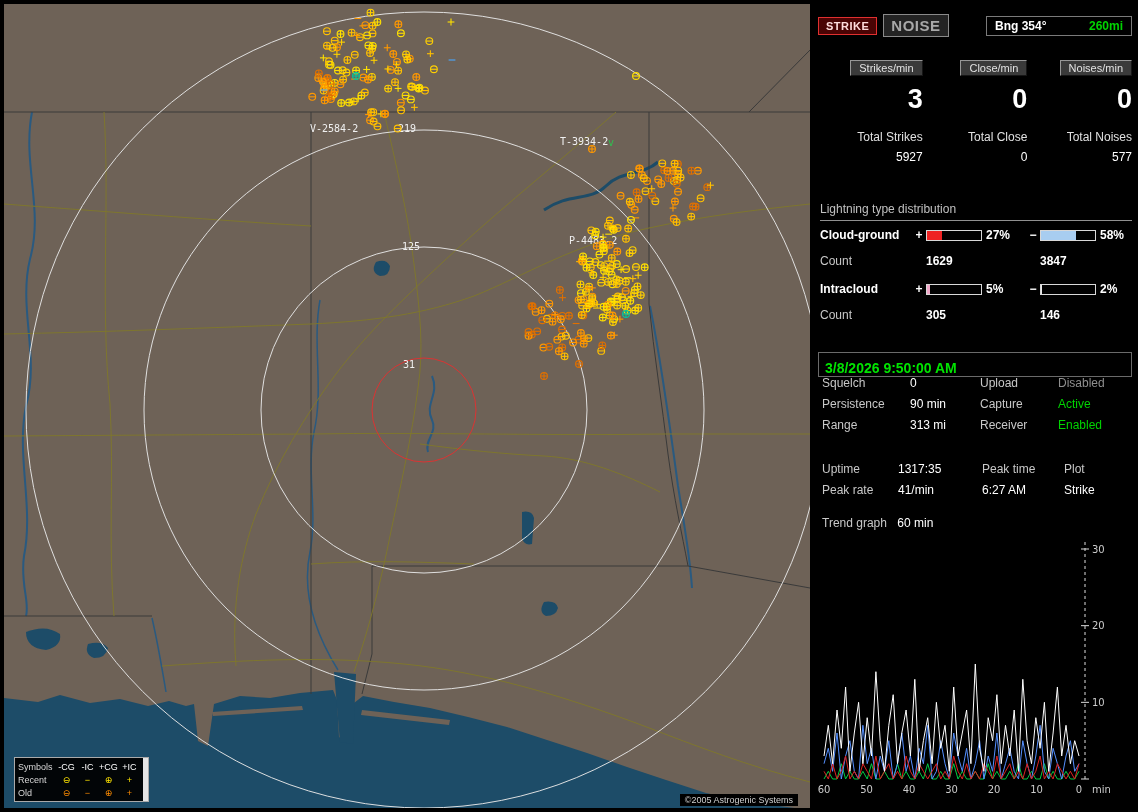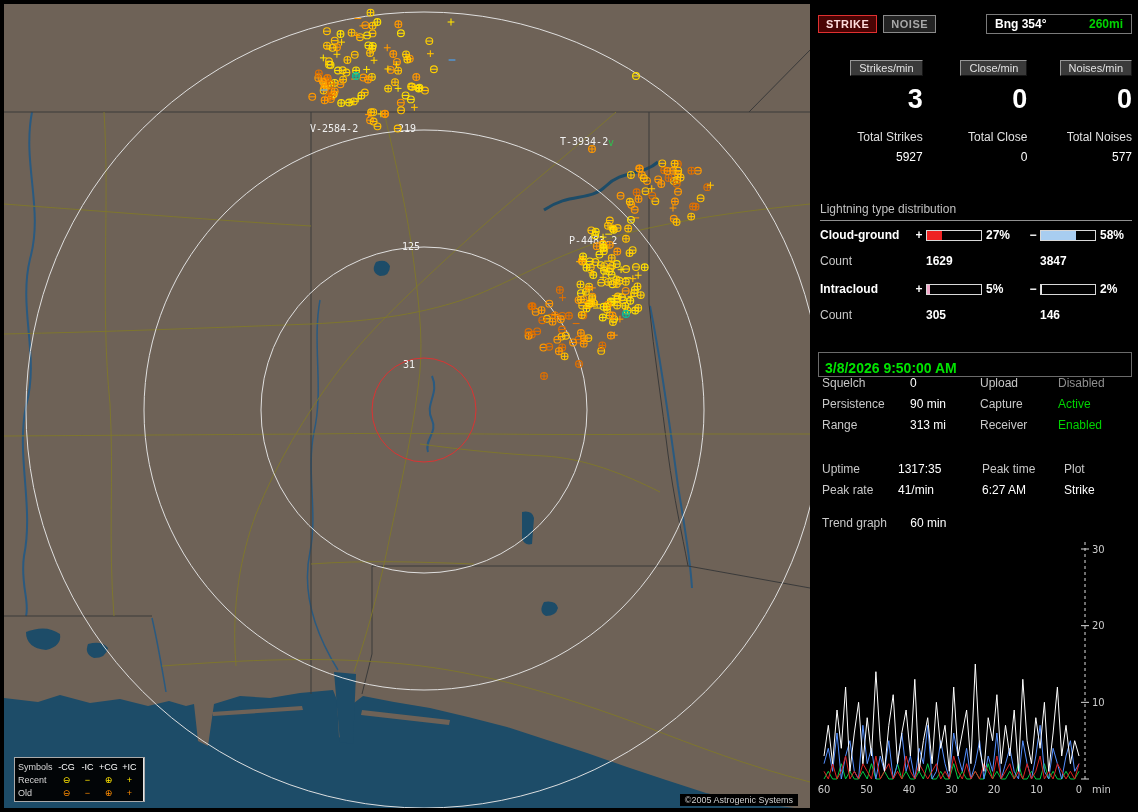--- a/index.html
+++ b/index.html
@@ -3,21 +3,21 @@
 <meta charset="utf-8">
 <style>
 *{margin:0;padding:0;box-sizing:border-box}
 html,body{background:#000}
 body{width:1138px;height:812px;position:relative;overflow:hidden;font-family:"Liberation Sans","DejaVu Sans",sans-serif;color:#fff}
 #map{position:absolute;left:4px;top:4px;width:806px;height:804px;background:#6e6257;overflow:hidden}
 #map svg{display:block}
 #panel{position:absolute;left:818px;top:4px;width:316px;height:804px;font-size:12px}
 #topbar{position:absolute;top:10px;left:0;right:2px;display:flex;align-items:center}
 .btn-strike{background:#4a0404;border:1px solid #e03030;color:#ffdddd;font-weight:bold;font-size:11px;padding:2px 7px;letter-spacing:.5px;margin-right:6px;cursor:default}
-.btn-noise{background:#232323;border:1px solid #8a8a8a;color:#a8a8a8;font-weight:bold;font-size:11px;padding:2px 7px;letter-spacing:.5px;cursor:default}
+.btn-noise{background:#232323;border:1px solid #8a8a8a;color:#a8a8a8;font-weight:bold;font-size:15px;padding:2px 7px;letter-spacing:.5px;cursor:default}
 #bng-box{margin-left:auto;background:#000;border:1px solid #7a7a7a;padding:2px 8px;display:flex;justify-content:space-between;width:146px;font-weight:bold}
 #bng{color:#fff}
 #rng{color:#00d400}
 .col3{position:absolute;left:0;right:2px;display:flex}
 .col3>div{flex:1;text-align:right}
 #rate-btns{top:56px}
 .rate-btn{display:inline-block;background:#3a3a3a;border-top:1px solid #979797;border-left:1px solid #979797;border-right:1px solid #161616;border-bottom:1px solid #161616;color:#e2e2e2;font-size:11px;padding:1px 8px;cursor:default}
 #rate-vals{top:80px;font-size:27px;font-weight:bold}
 #total-lbls{top:126px;color:#e0e0e0}
 #total-vals{top:146px}
@@ -31,25 +31,25 @@
 .cnt{font-weight:bold}
 .lbl{color:#c8c8c8}
 .val{color:#fff}
 .green{color:#00d400}
 .dim{color:#8f8f8f}
 #datetime-box{position:absolute;top:348px;left:0;right:2px;height:25px;border:1px solid #6a6a6a;background:#000;display:flex;align-items:flex-end;padding-left:6px}
 #datetime-box span{color:#00e400;font-weight:bold;font-size:14px}
 #status{position:absolute;top:372px;left:4px;right:2px;display:grid;grid-template-columns:88px 70px 78px 1fr;row-gap:7px}
 #info{position:absolute;top:458px;left:4px;right:2px;display:grid;grid-template-columns:76px 84px 82px 1fr;row-gap:7px}
 #trend-row{position:absolute;top:512px;left:4px}
-#trend-row .val{margin-left:20px}
+#trend-row .val{margin-left:7px}
 #trend-svg{position:absolute;top:530px;left:0}
 #trend-svg text{font-family:"DejaVu Sans",sans-serif}
 .legend{position:absolute;left:10px;bottom:6px;background:rgba(0,0,0,.93);border:1px solid #aaa;display:flex;font-size:9px;line-height:12px}
-.leg-left{padding:2px 3px;border-right:1px solid #e5e5e5}
+.leg-left{padding:2px 3px;border-right:5px solid #e5e5e5}
 .leg-right{padding:2px 5px}
 .leg-row{display:flex;align-items:center;height:13px}
 .leg-label{width:38px;color:#d8d8d8}
 .leg-sym{width:21px;text-align:center;color:#fff}
 .age-title{color:#d8d8d8}
 .age-cell{width:29px;font-weight:bold}
 .copyright{position:absolute;right:12px;bottom:2px;background:#000;color:#cfcfcf;font-size:9px;padding:1px 5px}
 </style>
 </head>
 <body>

